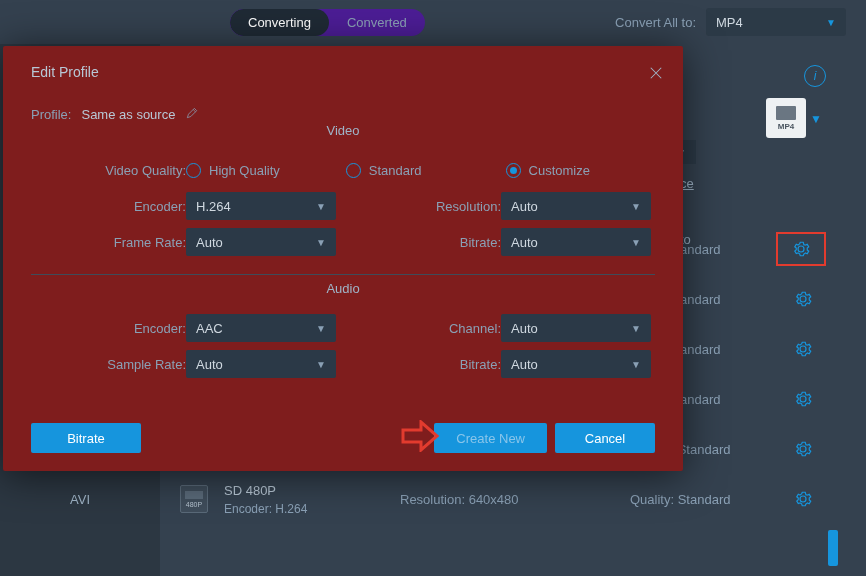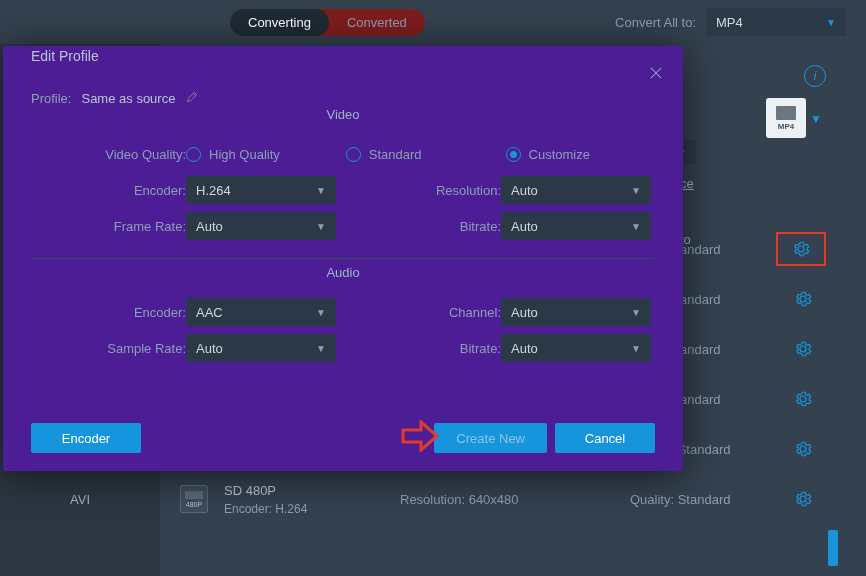--- a/index.html
+++ b/index.html
@@ -1,20 +1,20 @@
 <!DOCTYPE html>
 <html><head>
 <meta charset="utf-8">
 <style>
 * { margin: 0; padding: 0; box-sizing: border-box; font-family: -apple-system, BlinkMacSystemFont, "Segoe UI", sans-serif; }
 body { width: 866px; height: 576px; background: #34414f; color: #8aa0b5; font-size: 13px; overflow: hidden; position: relative; }
 
 
 .topbar { height: 44px; display: flex; align-items: center; padding: 0 20px; }
-.tabs-pill { margin-left: 210px; display: flex; background: #7f1d1d; border-radius: 16px; overflow: hidden; }
+.tabs-pill { margin-left: 210px; display: flex; background: #4c1d95; border-radius: 16px; overflow: hidden; }
 .tab-item { padding: 6px 18px; cursor: pointer; color: #8aa0b5; border-radius: 16px; }
 .tab-item.active { background: #1f2a35; color: #fff; }
 .convert-all { margin-left: auto; display: flex; align-items: center; gap: 10px; }
 .convert-all-label { color: #8aa0b5; }
 .convert-select { width: 140px; height: 28px; background: #2c3a47; border-radius: 3px; display: flex; align-items: center; padding: 0 10px; color: #cfd8e0; justify-content: space-between; }
 .chev { color: #1695dd; font-size: 10px; }
 
 
 .bg-list { position: absolute; top: 44px; left: 0; right: 0; bottom: 0; }
 .left-col { position: absolute; left: 0; top: 0; bottom: 0; width: 160px; background: #2c3742; }
@@ -35,21 +35,21 @@
 
 .peek { position: absolute; right: 40px; top: 65px; display: flex; align-items: center; gap: 6px; }
 .peek-info { width: 22px; height: 22px; border: 1.5px solid #1695dd; border-radius: 50%; color: #1695dd; display: flex; align-items: center; justify-content: center; font-style: italic; font-size: 12px; }
 .peek-time { position: absolute; right: 80px; top: 115px; color: #9fb4c7; }
 .peek-mp4 { position: absolute; right: 60px; top: 98px; width: 40px; height: 40px; background: #eef1f3; border-radius: 3px; display: flex; flex-direction: column; align-items: center; justify-content: center; color: #4a5560; font-size: 8px; font-weight: bold; }
 .peek-mp4-icon { width: 20px; height: 14px; background: #6a7682; margin-bottom: 2px; border-radius: 1px; }
 .peek-chev { position: absolute; right: 44px; top: 112px; color: #1695dd; font-size: 12px; }
 .peek-dd { position: absolute; right: 170px; top: 140px; width: 30px; height: 24px; background: #2c3a47; display: flex; align-items: center; justify-content: center; color: #9fb4c7; font-size: 10px; }
 
 
-.modal { position: absolute; left: 3px; top: 46px; width: 680px; height: 425px; background: #4c1d95; box-shadow: 0 4px 40px rgba(0,0,0,0.6); padding: 2px 28px; border-radius: 2px; }
+.modal { position: absolute; left: 3px; top: 46px; width: 680px; height: 425px; background: #7f1d1d; box-shadow: 0 4px 40px rgba(0,0,0,0.6); padding: 18px 28px; border-radius: 2px; }
 .modal-title { color: #b8c7d5; font-size: 14px; }
 .close-x { position: absolute; right: 18px; top: 18px; color: #9fb4c7; cursor: pointer; }
 .close-x svg { width: 18px; height: 18px; }
 .profile-line { display: flex; align-items: center; gap: 10px; margin-top: 26px; }
 .profile-lbl { color: #8aa0b5; }
 .profile-val { color: #b8c7d5; }
 .pencil { color: #8aa0b5; cursor: pointer; }
 .pencil svg { width: 14px; height: 14px; }
 .section-hdr { text-align: center; color: #9fb4c7; }
 .grid { margin-top: 14px; text-align: right; }
@@ -271,21 +271,21 @@
         </div>
       <span class="col2-lbl">Bitrate:</span>
       <div class="dd">
           <span>Auto</span>
           <span class="dd-chev">▼</span>
         </div>
     </div>
   </div>
 
   <div class="modal-footer">
-    <div class="btn btn-default">Encoder</div>
+    <div class="btn btn-default">Bitrate</div>
     <div class="btn btn-create">Create New</div>
     <div class="btn btn-cancel">Cancel</div>
   </div>
 
   <div class="arrow-annot">
     <svg viewBox="0 0 40 32">
       <path fill="none" stroke="#e23b2e" stroke-width="3" d="M2 10 h18 v-8 l16 14 -16 14 v-8 h-18 z"></path>
     </svg>
   </div>
 </div>

